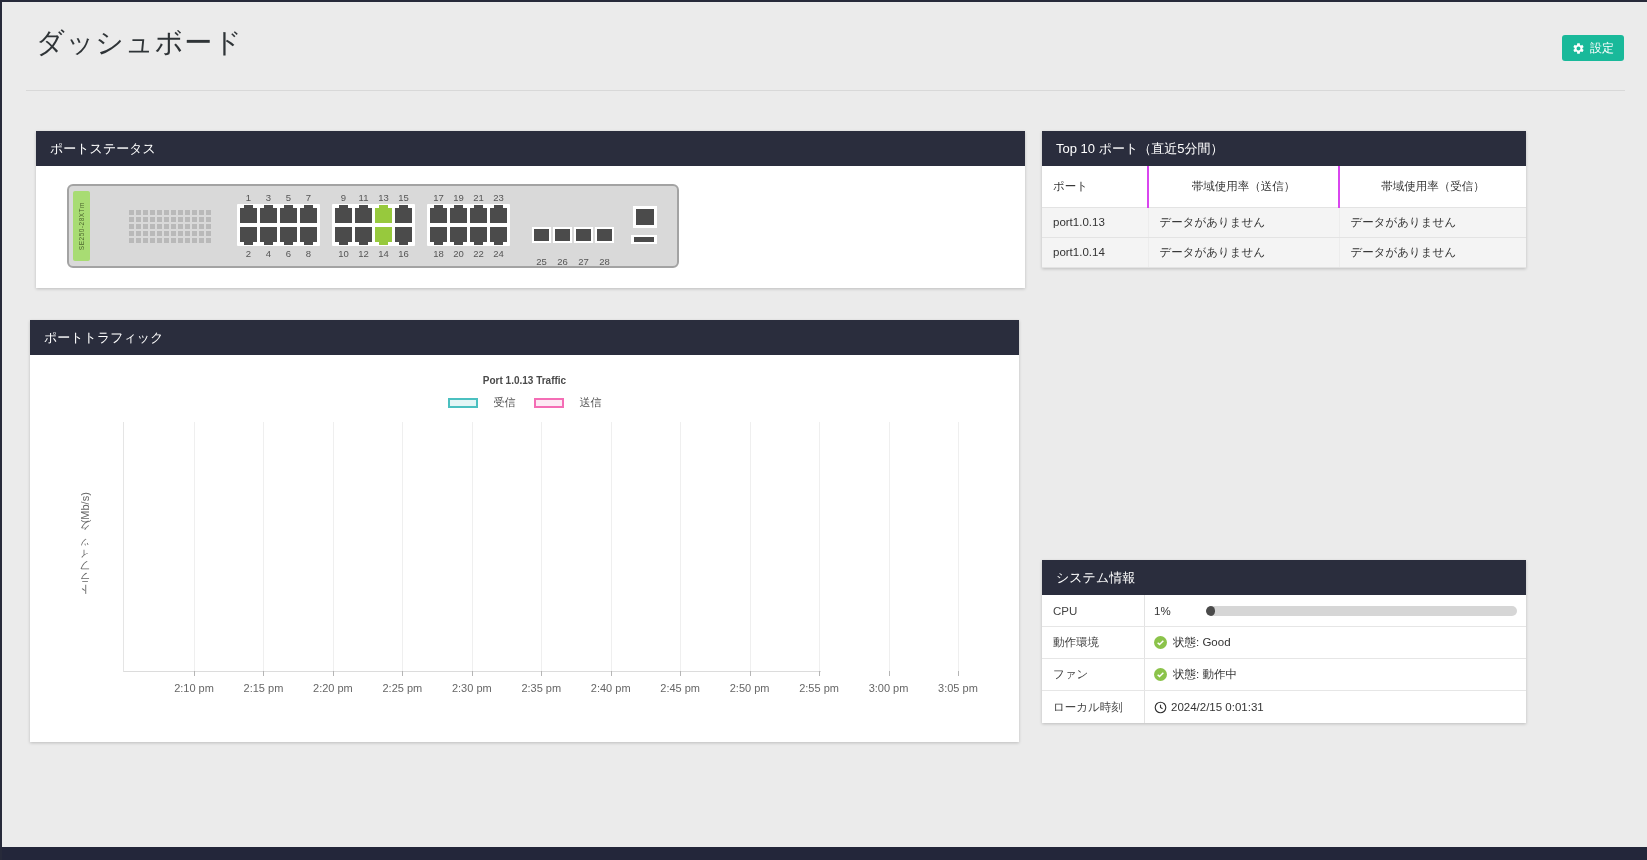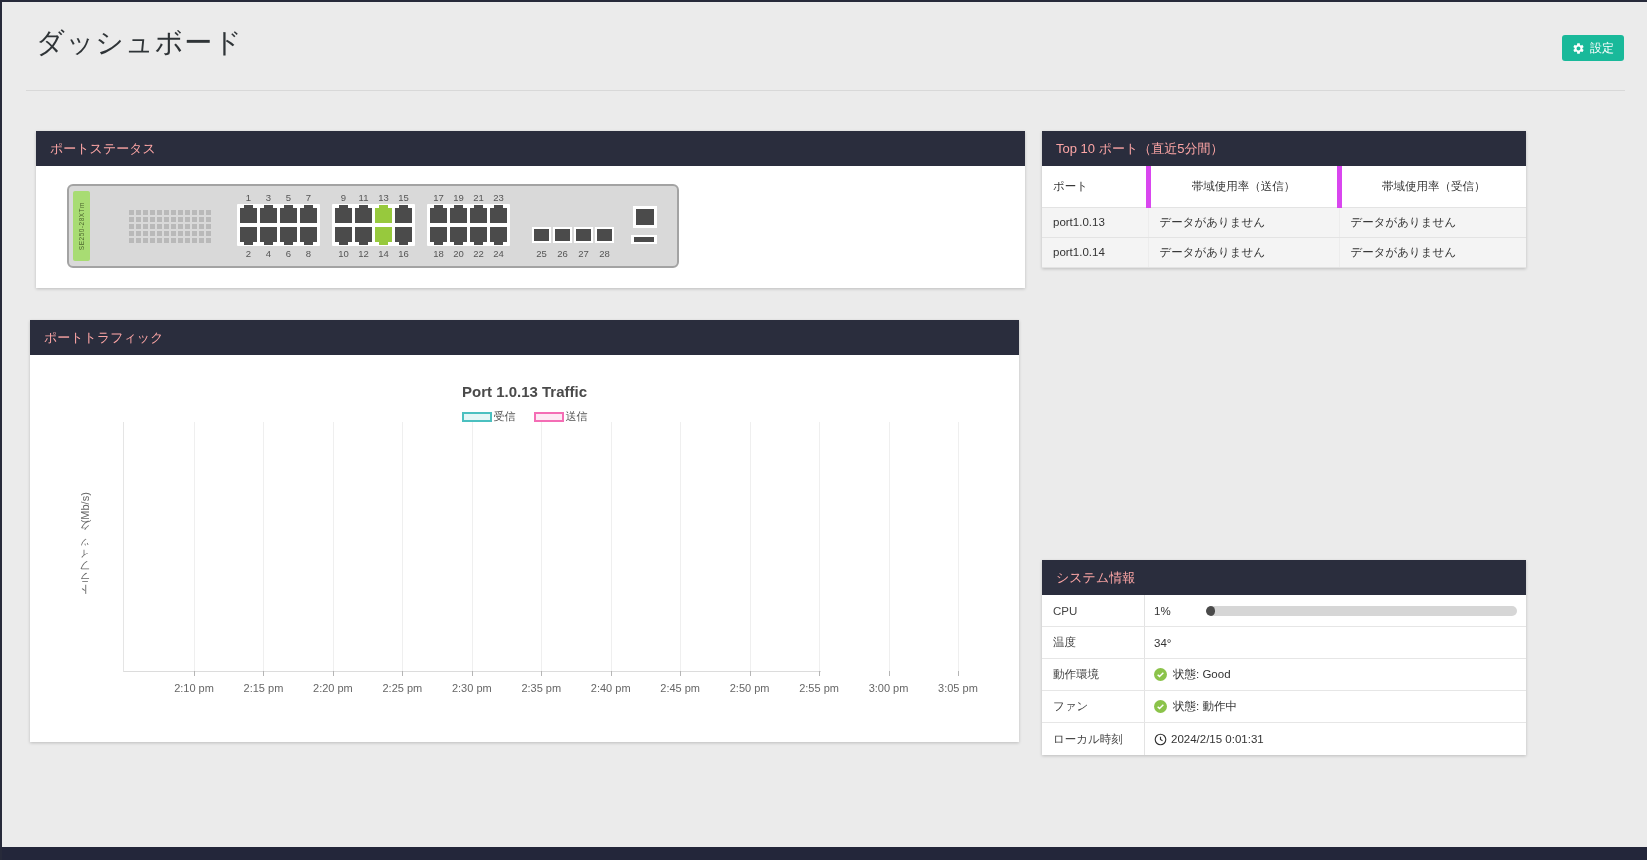--- a/index.html
+++ b/index.html
@@ -16,21 +16,21 @@
   .page-title { position:absolute; left:34px; top:22px; margin:0; font-size:28px; font-weight:400; color:#2f3437; letter-spacing:1px; }
   .header-divider { position:absolute; left:24px; right:22px; top:88px; border-top:1px solid #d8d8d8; }
   .settings-btn {
     position:absolute; top:33px; right:23px; height:26px; padding:0 10px;
     background:#19b99a; color:#fff; border:none; border-radius:3px;
     font-size:12px; font-family:inherit; display:flex; align-items:center; gap:5px; cursor:pointer;
   }
 
   
   .panel { position:absolute; background:#fff; box-shadow:0 1px 3px rgba(0,0,0,.2); }
-  .panel-header { height:35px; background:#2a2d3d; color:#fca5a5; font-size:13px; display:flex; align-items:center; padding:0 14px; }
+  .panel-header { height:35px; background:#2a2d3d; color:#ffffff; font-size:13px; display:flex; align-items:center; padding:0 14px; }
   #panel-port-status { left:34px; top:129px; width:989px; height:157px; }
   #panel-traffic     { left:28px; top:318px; width:989px; height:422px; }
   #panel-top-ports   { left:1040px; top:129px; width:484px; }
   #panel-system      { left:1040px; top:558px; width:484px; }
 
   
   .switch { position:absolute; left:31px; top:53px; width:612px; height:84px;
     background:#d9d9d9; border:2px solid #a3a3a3; border-radius:6px; }
   .dev-label { position:absolute; left:4px; top:5px; width:17px; height:70px; background:#a8dc73; border-radius:2px;
     display:flex; align-items:center; justify-content:center; }
@@ -44,44 +44,44 @@
   .pad { background:#fff; padding:4px 3px; display:flex; flex-direction:column; gap:4px; border-radius:1px; margin:1px 0; }
   .prow { display:flex; gap:3px; }
   .port { width:17px; height:15px; background:#4b4b4b; position:relative; display:inline-block; }
   .prow.t .port::after { content:""; position:absolute; top:-3px; left:4px; width:9px; height:3px; background:inherit; }
   .prow.b .port::after { content:""; position:absolute; bottom:-3px; left:4px; width:9px; height:3px; background:inherit; }
   .port.on { background:#97c93d; }
   .pgroup.single { left:463px; top:41px; }
   .pgroup.single .prow { gap:2px; }
   .pgroup.single .port { width:19px; height:16px; border:2px solid #fff; }
   .pgroup.single .port::after { display:none; }
-  .pgroup.single .nums { gap:2px; margin-top:4px; }
+  .pgroup.single .nums { gap:2px; margin-top:12px; }
   .pgroup.single .nums span { width:19px; }
   .uplink-port { position:absolute; left:564px; top:20px; width:24px; height:22px; background:#fff; padding:3px; }
   .uplink-port .port { width:18px; height:16px; }
   .uplink-slot { position:absolute; left:562px; top:49px; background:#fff; padding:2px 3px; }
   .uplink-slot .slot { width:20px; height:5px; background:#4b4b4b; }
 
   
-  .chart-title { margin-top:28px; text-align:center; font-size:15px; font-weight:bold; color:#4a4a4a; }
+  .chart-title { margin-top:20px; text-align:center; font-size:10px; font-weight:bold; color:#4a4a4a; }
   .legend { display:flex; justify-content:center; gap:18px; margin-top:9px; }
-  .legend-item { display:flex; align-items:center; gap:2px; font-size:11px; color:#555; }
+  .legend-item { display:flex; align-items:center; gap:16px; font-size:11px; color:#555; }
   .swatch { width:30px; height:10px; border:2px solid #999; }
   .plot { position:absolute; left:93px; top:102px; width:698px; height:250px;
     border-left:1px solid #e5e5e5; border-bottom:1px solid #dcdcdc; }
   .gl { position:absolute; top:0; bottom:0; width:1px; background:#efefef; }
   .tk { position:absolute; bottom:-5px; height:5px; width:1px; background:#b5b5b5; }
   .xl { position:absolute; bottom:-23px; width:70px; margin-left:-35px; text-align:center; font-size:11px; color:#666; }
   .ylab { position:absolute; left:48px; top:102px; height:250px; width:14px;
     writing-mode:vertical-rl; transform:rotate(180deg);
     display:flex; align-items:center; justify-content:center; font-size:11px; color:#666; }
 
   
   .tp-table { width:100%; border-collapse:collapse; font-size:11.5px; color:#333; table-layout:fixed; }
-  .tp-table th { height:41px; font-weight:normal; background:#fff; border-bottom:1px solid #e3e3e3; border-right:5px solid #d946ef; }
+  .tp-table th { height:41px; font-weight:normal; background:#fff; border-bottom:1px solid #e3e3e3; border-right:2px solid #d946ef; }
   .tp-table th:first-child { text-align:left; padding-left:11px; }
   .tp-table th:last-child, .tp-table td:last-child { border-right:none; }
   .tp-table td { height:30px; background:#f4f4f4; border-bottom:1px solid #e3e3e3; border-right:1px solid #ececec; padding-left:11px; }
   .col-port { width:106px; } .col-tx { width:191px; } .col-rx { width:187px; }
 
   
   .sys-row { display:flex; height:32px; border-bottom:1px solid #e6e6e6; align-items:stretch; font-size:11.5px; }
   .sys-row:last-child { border-bottom:none; }
   .sys-label { width:103px; border-right:1px solid #e3e3e3; display:flex; align-items:center; padding-left:11px; color:#444; }
   .sys-value { flex:1; display:flex; align-items:center; padding-left:9px; color:#333; gap:6px; }
@@ -368,26 +368,20 @@
     <div class="sys-label">CPU</div>
     <div class="sys-value">
       <span class="vtext">1%</span>
       <div class="bar">
           <div class="bar-fill" style="width: 1%; background: rgb(74, 74, 74);"></div>
         </div>
     </div>
   </div>
 
 
-  <div class="sys-row">
-    <div class="sys-label">温度</div>
-    <div class="sys-value">
-        <span>34°</span>
-      </div>
-  </div>
 
   <div class="sys-row">
     <div class="sys-label">動作環境</div>
     <div class="sys-value">
       <span class="icon">
         <svg width="13" height="13" viewBox="0 0 16 16">
             <circle cx="8" cy="8" r="8" fill="#8bc34a"></circle>
             <path d="M4.5 8.2l2.3 2.3 4.7-4.7" stroke="#fff" stroke-width="1.8" fill="none"></path>
           </svg>
       </span>

